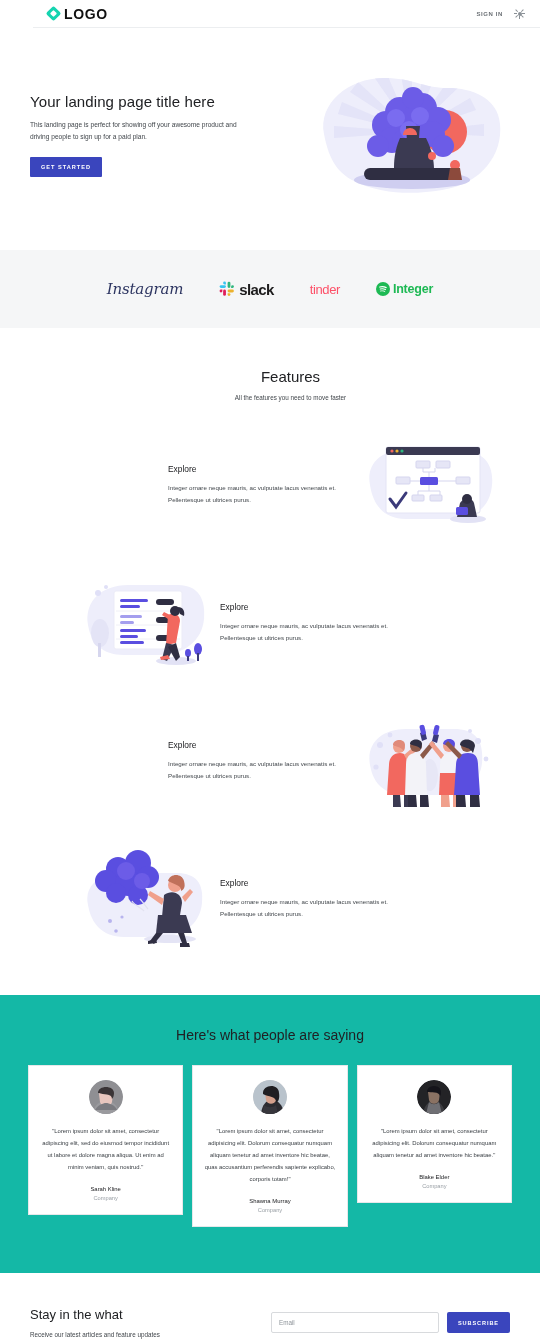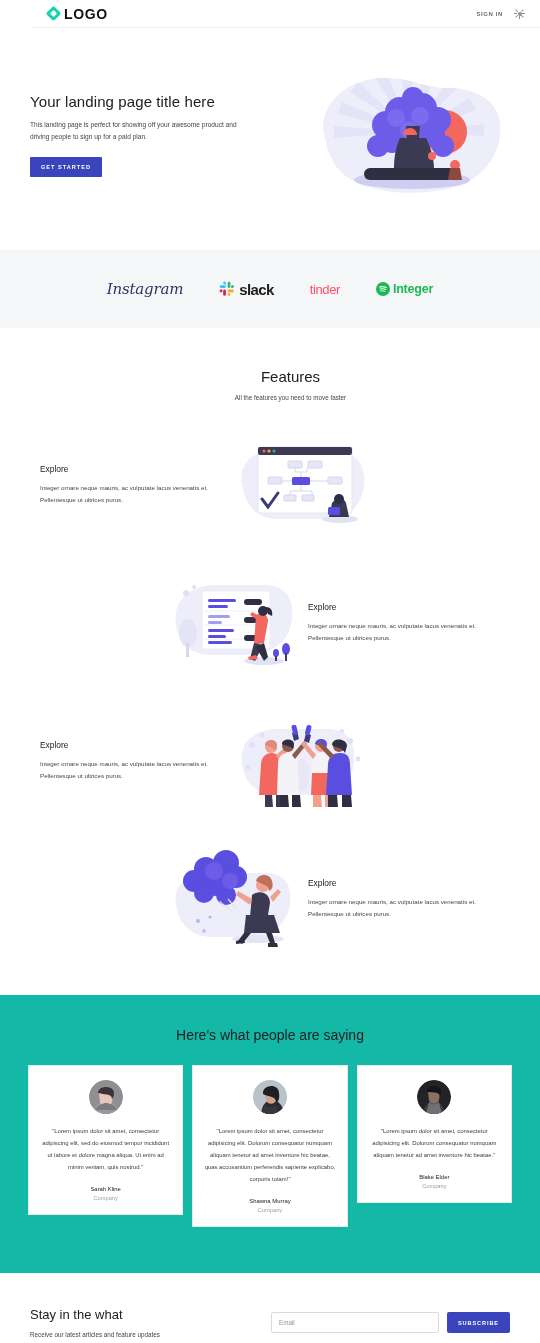--- a/index.html
+++ b/index.html
@@ -101,22 +101,22 @@
   .logo-spotify { display: flex; align-items: center; gap: 3px; }
   .logo-spotify-text { font-size: 12.5px; font-weight: bold; color: #1db954; letter-spacing: -0.2px; }
 
   
   .features { padding: 40px 0 0; background: #fff; }
   .features-head { text-align: center; margin-left: 41px; }
   .features-title { font-size: 15px; font-weight: 400; color: #202124; }
   .features-sub { margin-top: 9px; font-size: 6.3px; color: #41464b; }
 
   .feature-row {
-    display: flex; align-items: center; justify-content: flex-start;
-    padding: 0 40px; margin-top: 30px; min-height: 108px;
+    display: flex; align-items: center; justify-content: flex-end;
+    padding: 0 40px; margin-top: 30px; min-height: 108px; margin-left: 40px;
   }
   .feature-row.reverse { flex-direction: row-reverse; }
   .feature-text { width: 192px; }
   .feature-h { font-size: 8.4px; font-weight: 400; color: #202124; }
   .feature-p { margin-top: 8px; font-size: 6.2px; line-height: 1.95; color: #41464b; }
   .feature-art { width: 140px; height: 104px; flex: none; }
 
   
   .testimonials {
     margin-top: 42px;

